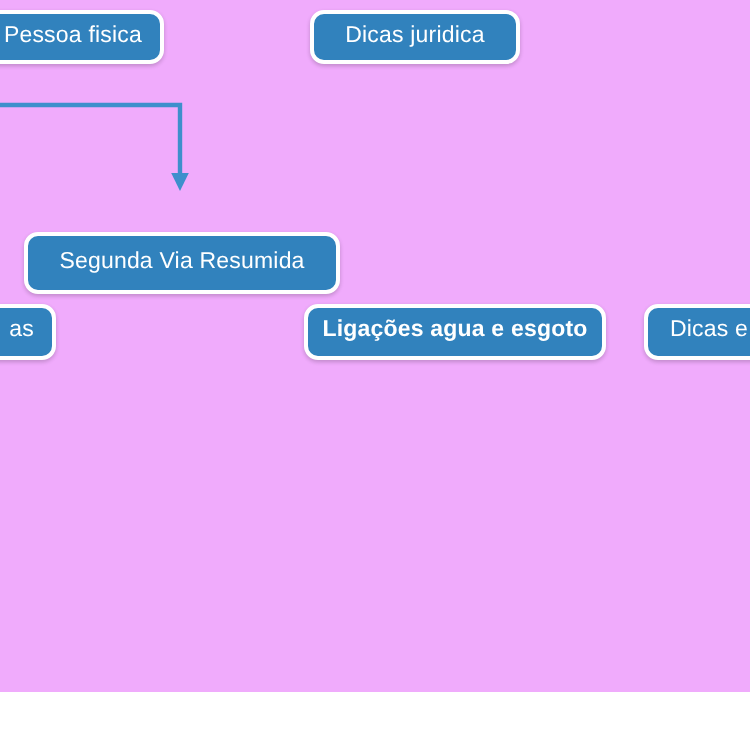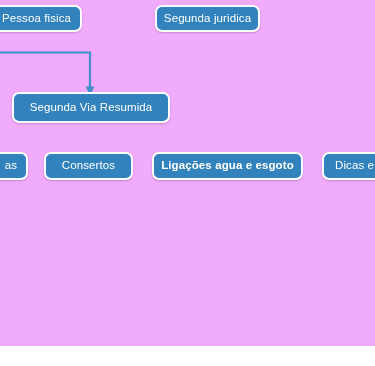--- a/index.html
+++ b/index.html
@@ -64,34 +64,31 @@
   <svg class="connector" viewBox="0 0 110 60" width="110" height="60" aria-hidden="true">
     <path d="M 0 8.5 L 90 8.5 L 90 44" fill="none" stroke="#3e8fcc" stroke-width="2.2"></path>
     <path d="M 90 51.5 L 85.6 42.5 L 94.4 42.5 Z" fill="#3e8fcc"></path>
   </svg>
 
   <div class="chip clip-left" style="left:-12px; top:5px; width:94px; height:27px;">
     <span>Pessoa fisica</span>
   </div>
 
   <div class="chip" style="left:155px; top:5px; width:105px; height:27px;">
-    <span>Segunda juridica</span>
+    <span>Dicas juridica</span>
   </div>
 
-  <div class="chip" style="left:12px; top:92px; width:158px; height:31px;">
+  <div class="chip" style="left:12px; top:116px; width:158px; height:31px;">
     <span>Segunda Via Resumida</span>
   </div>
 
   <div class="chip clip-left" style="left:-46px; top:152px; width:74px; height:28px;">
     <span>as</span>
   </div>
 
-  <div class="chip" style="left:44px; top:152px; width:89px; height:28px;">
-    <span>Consertos</span>
-  </div>
 
   <div class="chip" style="left:152px; top:152px; width:151px; height:28px;font-weight:bold;">
     <span>Ligações agua e esgoto</span>
   </div>
 
   <div class="chip clip-right" style="left:322px; top:152px; width:90px; height:28px;">
     <span>Dicas e</span>
   </div>
 
 </div>

